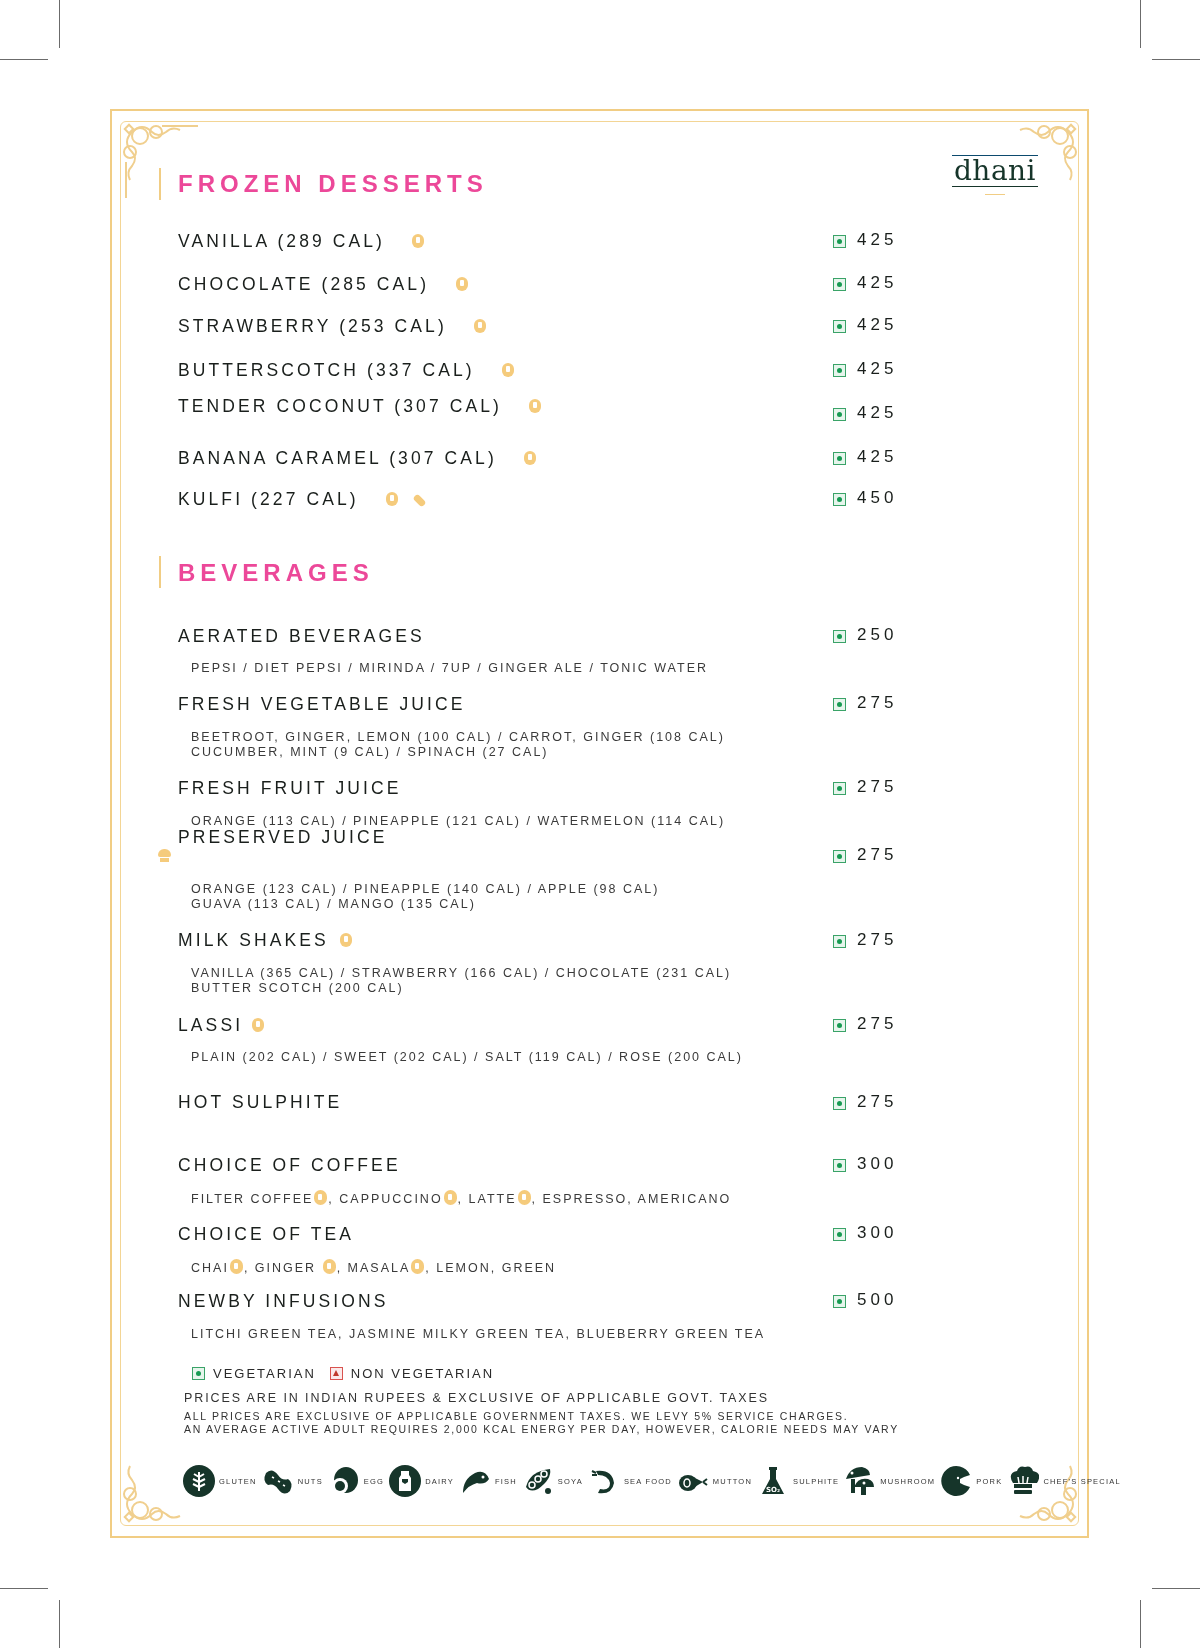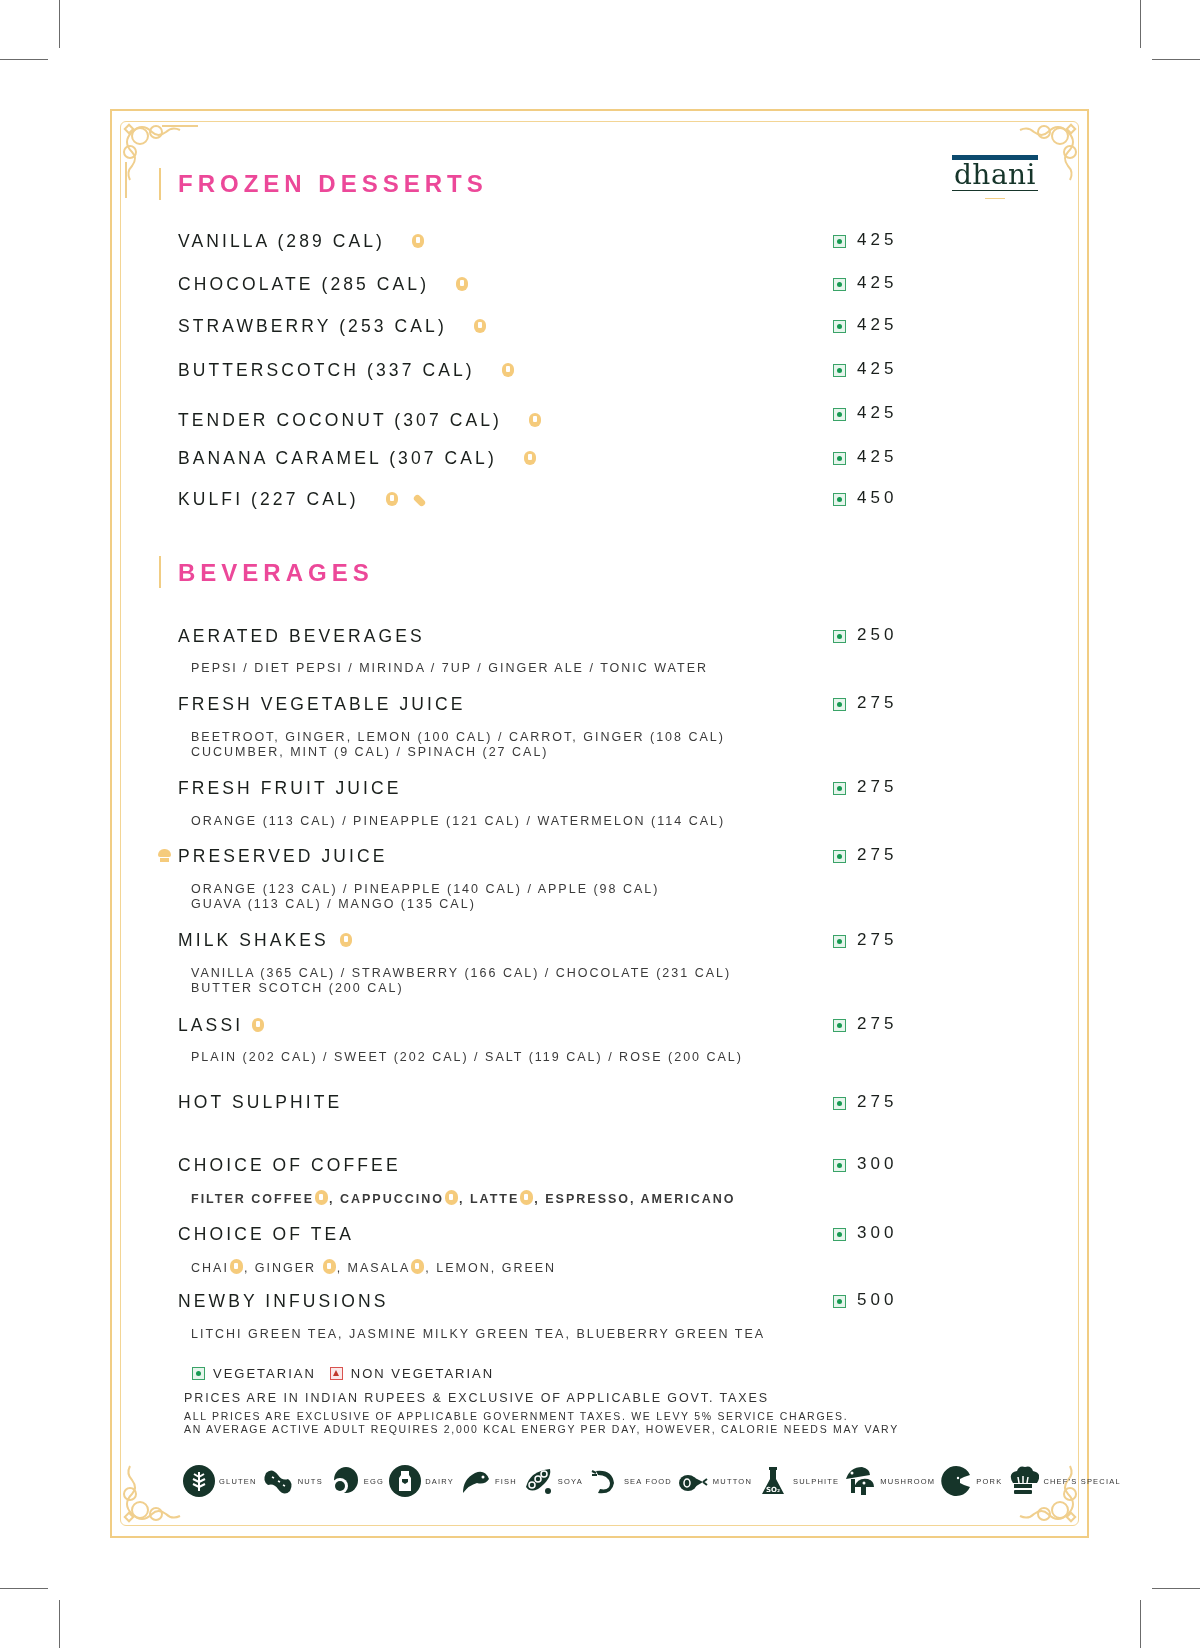--- a/index.html
+++ b/index.html
@@ -12,21 +12,21 @@
 
   .frame-outer { position: absolute; left: 110px; top: 109px; width: 979px; height: 1429px; border: 2px solid #f1cd84; }
   .frame-inner { position: absolute; left: 120px; top: 121px; width: 959px; height: 1405px; border: 1px solid #f3d595; border-radius: 6px; }
   .ornament { position: absolute; width: 80px; height: 80px; }
   .ornament svg { width: 100%; height: 100%; }
 
   .section-title { position: absolute; left: 178px; font-size: 24px; font-weight: 700; letter-spacing: 5px; color: #ec4899; }
   .section-bar { position: absolute; left: 159px; width: 2px; height: 32px; background: #f1cd84; }
 
   .logo { position: absolute; left: 950px; top: 155px; width: 90px; height: 55px; text-align: center; }
-  .logo .word { font-family: "DejaVu Serif", serif; font-size: 28px; color: #16352a; letter-spacing: 0.5px; line-height: 30px; border-top: 5px solid #0c4a6e; border-bottom: 1px solid #16352a; display: inline-block; padding: 0 2px; }
+  .logo .word { font-family: "DejaVu Serif", serif; font-size: 28px; color: #16352a; letter-spacing: 0.5px; line-height: 30px; border-top: 1px solid #0c4a6e; border-bottom: 1px solid #16352a; display: inline-block; padding: 0 2px; }
   .logo .diamond { width: 20px; height: 6px; margin: 2px auto 0; border-bottom: 1px solid #f1cd84; }
 
   .item-row { position: absolute; left: 178px; display: flex; align-items: center; height: 24px; }
   .item-name { font-size: 17.5px; letter-spacing: 3.1px; color: #1a1f1c; white-space: nowrap; }
   .allergen { display: inline-block; margin-left: 26px; width: 14px; height: 16px; position: relative; }
   .allergen.dairy::before { content: ""; position: absolute; left: 1px; top: 1px; width: 12px; height: 14px; border-radius: 6px; background: #f5cb7c; }
   .allergen.dairy::after { content: ""; position: absolute; left: 5px; top: 4px; width: 4px; height: 6px; background: #fff; border-radius: 1px; }
   .allergen.nuts { margin-left: 14px; }
   .allergen.nuts::before { content: ""; position: absolute; left: 3px; top: 3px; width: 7px; height: 13px; border-radius: 4px; background: #f5cb7c; transform: rotate(-45deg); }
   .inline-dairy { display: inline-block; width: 13px; height: 15px; border-radius: 7px; background: #f5cb7c; vertical-align: -2px; position: relative; margin: 0 1px; }
@@ -152,21 +152,21 @@
 <div class="veg-mark" style="top:320px;"></div>
 <div class="price" style="top:315px;">425</div>
 
 <div class="item-row" style="top:358px;">
   <span class="item-name">BUTTERSCOTCH (337 CAL)</span>
   <span class="allergen dairy"></span>
 </div>
 <div class="veg-mark" style="top:364px;"></div>
 <div class="price" style="top:359px;">425</div>
 
-<div class="item-row" style="top:408px;">
+<div class="item-row" style="top:394px;">
   <span class="item-name">TENDER COCONUT (307 CAL)</span>
   <span class="allergen dairy"></span>
 </div>
 <div class="veg-mark" style="top:408px;"></div>
 <div class="price" style="top:403px;">425</div>
 
 <div class="item-row" style="top:446px;">
   <span class="item-name">BANANA CARAMEL (307 CAL)</span>
   <span class="allergen dairy"></span>
 </div>
@@ -200,21 +200,21 @@
 <div class="desc" style="top:745px;">CUCUMBER, MINT (9 CAL) / SPINACH (27 CAL)</div>
 
 <div class="item-row" style="top:776px;">
   <span class="item-name">FRESH FRUIT JUICE</span>
 </div>
 <div class="veg-mark" style="top:782px;"></div>
 <div class="price" style="top:777px;">275</div>
 <div class="desc" style="top:814px;">ORANGE (113 CAL) / PINEAPPLE (121 CAL) / WATERMELON (114 CAL)</div>
 
 <div class="chef-mark" style="top:849px;"></div>
-<div class="item-row" style="top:844px;align-items:center;">
+<div class="item-row" style="top:825px;align-items:center;">
   <span class="item-name">PRESERVED JUICE</span>
 </div>
 <div class="veg-mark" style="top:850px;"></div>
 <div class="price" style="top:845px;">275</div>
 <div class="desc" style="top:882px;">ORANGE (123 CAL) / PINEAPPLE (140 CAL) / APPLE (98 CAL)</div>
 <div class="desc" style="top:897px;">GUAVA (113 CAL) / MANGO (135 CAL)</div>
 
 <div class="item-row" style="top:928px;">
   <span class="item-name">MILK SHAKES</span>
   <span class="allergen dairy" style="margin-left:10px;"></span>
@@ -236,21 +236,21 @@
   <span class="item-name">HOT SULPHITE</span>
 </div>
 <div class="veg-mark" style="top:1097px;"></div>
 <div class="price" style="top:1092px;">275</div>
 
 <div class="item-row" style="top:1153px;">
   <span class="item-name">CHOICE OF COFFEE</span>
 </div>
 <div class="veg-mark" style="top:1159px;"></div>
 <div class="price" style="top:1154px;">300</div>
-<div class="desc" style="top:1190px;font-weight:bold;"><span>FILTER COFFEE</span><span class="inline-dairy"></span>, <span>CAPPUCCINO</span><span class="inline-dairy"></span>, <span>LATTE</span><span class="inline-dairy"></span>, <span>ESPRESSO</span>, <span>AMERICANO</span></div>
+<div class="desc" style="top:1190px;"><span>FILTER COFFEE</span><span class="inline-dairy"></span>, <span>CAPPUCCINO</span><span class="inline-dairy"></span>, <span>LATTE</span><span class="inline-dairy"></span>, <span>ESPRESSO</span>, <span>AMERICANO</span></div>
 
 <div class="item-row" style="top:1222px;">
   <span class="item-name">CHOICE OF TEA</span>
 </div>
 <div class="veg-mark" style="top:1228px;"></div>
 <div class="price" style="top:1223px;">300</div>
 <div class="desc" style="top:1259px;"><span>CHAI</span><span class="inline-dairy"></span>, <span>GINGER</span> <span class="inline-dairy"></span>, <span>MASALA</span><span class="inline-dairy"></span>, <span>LEMON</span>, <span>GREEN</span></div>
 
 <div class="item-row" style="top:1289px;">
   <span class="item-name">NEWBY INFUSIONS</span>

